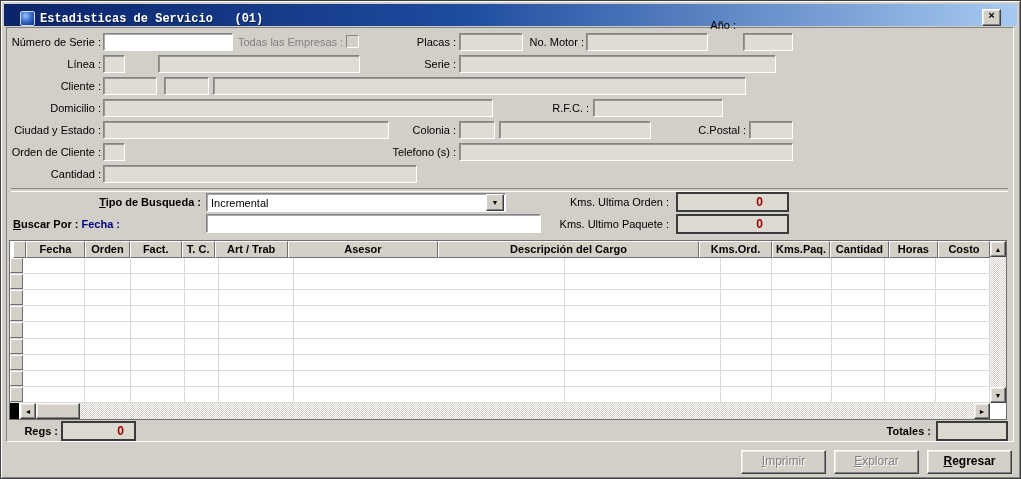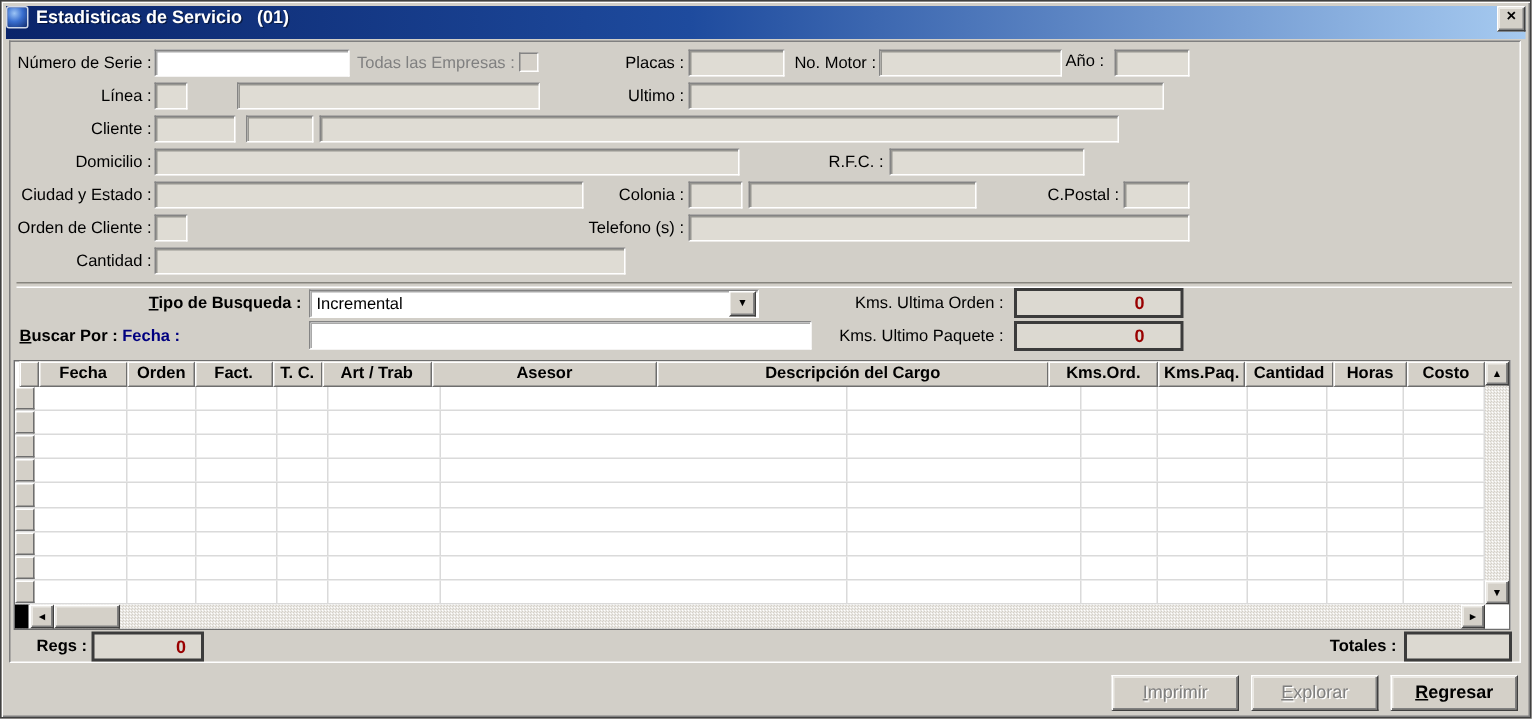--- a/index.html
+++ b/index.html
@@ -6,21 +6,21 @@
   .window{
     position:relative; width:1021px; height:479px; box-sizing:border-box;
     background:#D2CFC8; overflow:hidden;
     font-family:"Liberation Sans", sans-serif; font-size:11px; color:#000;
     border:1px solid #404040;
     box-shadow: inset 1px 1px 0 #fff, inset -1px -1px 0 #808080;
   }
   .titlebar{
     position:absolute; left:3px; top:3px; right:3px; height:22px;
     background:linear-gradient(to right,#0A246A 0%, #1E4B9E 45%, #A6CAF0 100%);
-    display:flex; align-items:flex-start; padding:0 0; box-sizing:border-box;
+    display:flex; align-items:flex-end; padding:0 16px; box-sizing:border-box;font-family:Liberation Mono, monospace;
   }
   .app-icon{width:15px; height:15px; margin-right:5px; border-radius:2px;
     background:radial-gradient(circle at 35% 30%, #9cc4f5 0%, #3a6fd0 45%, #122c6e 100%);
     border:1px solid #cfd8ea; box-sizing:border-box;}
   .title-text{flex:1; color:#fff; font-weight:bold; font-size:12px; white-space:pre;
     text-shadow:1px 1px 0 rgba(0,0,0,.45);}
   .close-btn{width:17px; height:15px; background:#D4D0C8; color:#000;
     border:1px solid; border-color:#fff #404040 #404040 #fff;
     box-shadow: inset -1px -1px 0 #808080, inset 1px 1px 0 #ECEAE5;
     font-weight:bold; font-size:11px; line-height:13px; text-align:center; cursor:default;}
@@ -118,26 +118,26 @@
   <div class="lbl lab-l" style="top:145px">Orden de Cliente :</div>
   <div class="lbl lab-l" style="top:167px">Cantidad :</div>
 
   <input class="fld white" style="left: 102px; top: 32px; width: 130px;" value="">
   <div class="lbl gray r" style="left:237px; top:35px; width:104px;">Todas las Empresas :</div>
   <div class="checkbox" style="left:345px; top:34px;"></div>
   <div class="lbl r" style="left:395px; top:35px; width:60px;">Placas :</div>
   <div class="fld" style="left:458px; top:32px; width:64px;"></div>
   <div class="lbl r" style="left:523px; top:35px; width:60px;">No. Motor :</div>
   <div class="fld" style="left:585px; top:32px; width:122px;"></div>
-  <div class="lbl r" style="left:700px; top:34px; width:35px;">Año :</div>
+  <div class="lbl r" style="left:700px; top:18px; width:35px;">Año :</div>
   <div class="fld" style="left:742px; top:32px; width:50px;"></div>
 
   <div class="fld" style="left:102px; top:54px; width:22px;"></div>
   <div class="fld" style="left:157px; top:54px; width:202px;"></div>
-  <div class="lbl r" style="left:400px; top:57px; width:55px;">Ultimo :</div>
+  <div class="lbl r" style="left:400px; top:57px; width:55px;">Serie :</div>
   <div class="fld" style="left:458px; top:54px; width:317px;"></div>
 
   <div class="fld" style="left:102px; top:76px; width:54px;"></div>
   <div class="fld" style="left:163px; top:76px; width:45px;"></div>
   <div class="fld" style="left:212px; top:76px; width:533px;"></div>
 
   <div class="fld" style="left:102px; top:98px; width:390px;"></div>
   <div class="lbl r" style="left:528px; top:101px; width:60px;">R.F.C. :</div>
   <div class="fld" style="left:592px; top:98px; width:130px;"></div>
 

